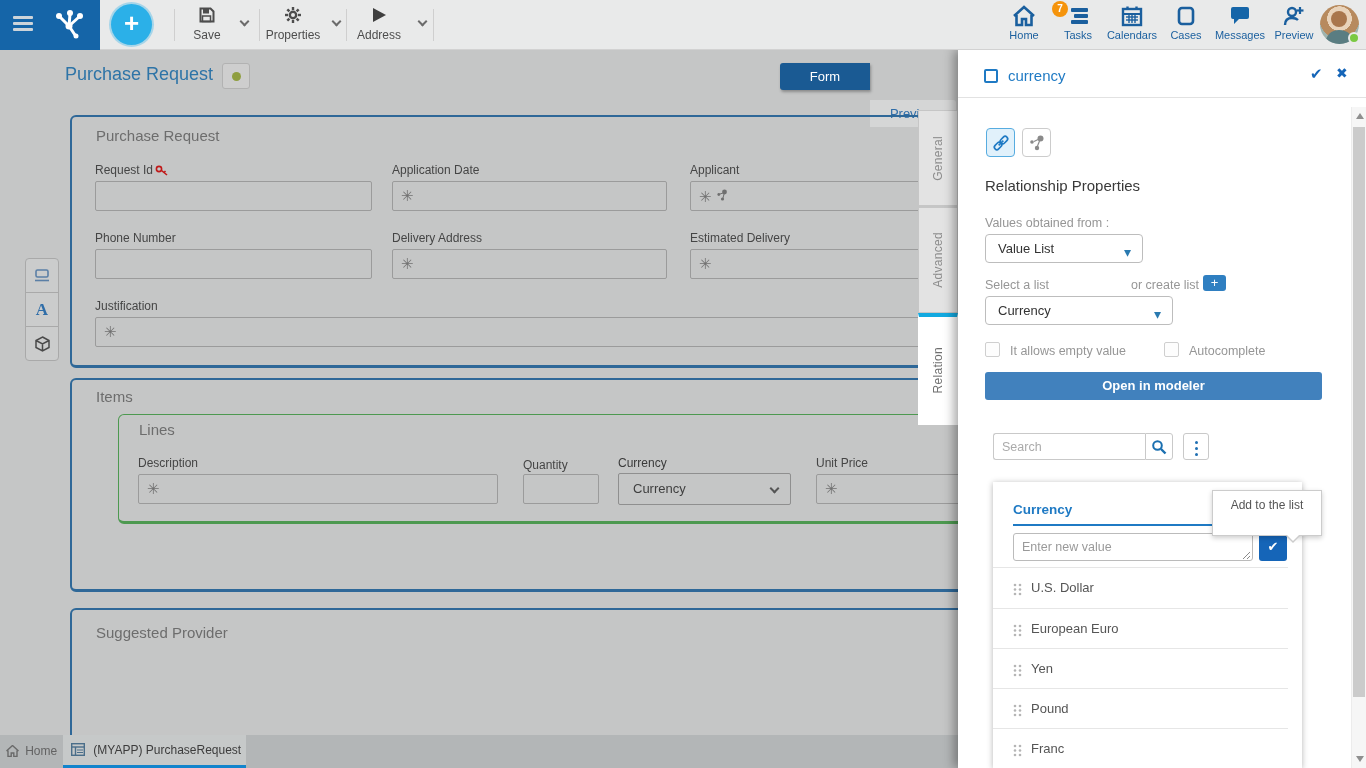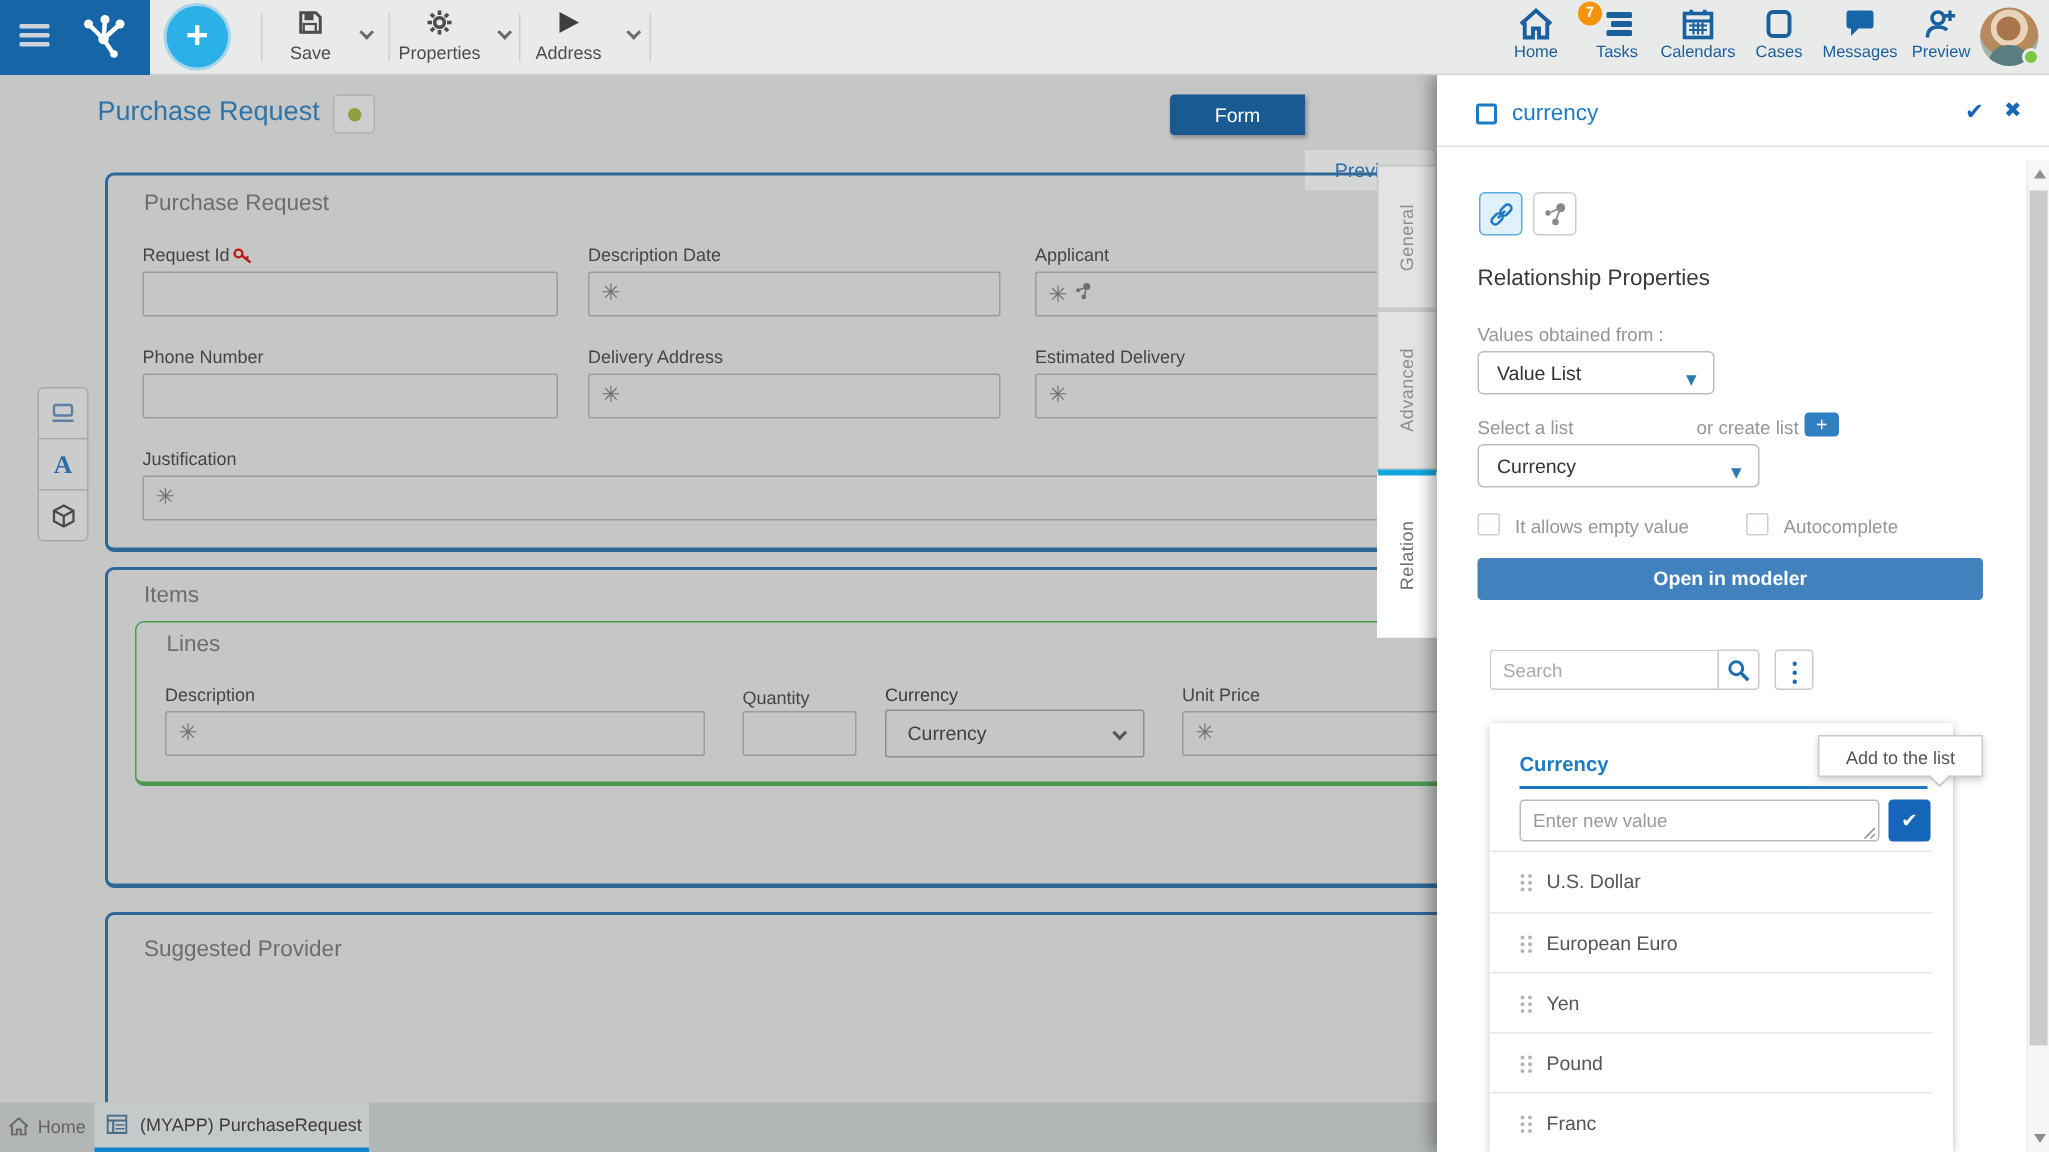--- a/index.html
+++ b/index.html
@@ -28,21 +28,21 @@
   
   .canvas { position:absolute; left:0; top:50px; width:958px; height:685px; background:#c5c6c6; overflow:hidden; }
   .page-title { position:absolute; left:65px; top:14px; font-size:18px; color:#2e74a7; }
   .status-btn { position:absolute; left:222px; top:13px; width:28px; height:26px; background:#cecece; border:1px solid #b2b2b2; border-radius:3px; cursor:pointer; }
   .status-btn i { position:absolute; left:9px; top:8px; width:9px; height:9px; border-radius:50%; background:#8f9e3f; }
   .toggle { position:absolute; top:13px; height:27px; font-size:13px; line-height:27px; text-align:center; cursor:pointer; }
   .toggle.form { left:780px; width:90px; background:#1a5a93; color:#fff; border-radius:3px 0 0 3px; box-shadow:1px 2px 3px rgba(0,0,0,.3); }
   .toggle.preview { left:870px; width:86px; background:#d5d6d6; color:#2f6da8; border-radius:0 3px 3px 0;margin-top:37px; }
 
   .fset { position:absolute; border:2px solid #2f6898; border-bottom-width:3px; border-radius:6px; }
-  .fset-green { position:absolute; border:1px solid #4d9950; border-bottom-width:3px; border-radius:6px; }
+  .fset-green { position:absolute; border:1px solid #4d9950; border-bottom-width:3px; border-radius:6px;margin-left:28px; }
   .legend { position:absolute; font-size:15px; color:#6d6d6d; }
   .flabel { position:absolute; font-size:12px; color:#454545; }
   .gfield { position:absolute; height:30px; border:1px solid #9b9b9b; border-radius:2px; background:transparent; color:#707070; font-size:15px; line-height:28px; padding-left:8px; cursor:pointer; }
   .gselect { position:absolute; height:32px; border:1px solid #8f8f8f; border-radius:2px; color:#3f3f3f; font-size:13px; line-height:30px; padding-left:14px; cursor:pointer; }
   .gselect .chev { position:absolute; right:12px; top:11px; border-color:#555; }
   .keyicon { display:inline-block; vertical-align:-2px; margin-left:2px; }
   .relmini { display:inline-block; vertical-align:1px; margin-left:4px; }
 
   .left-tools { position:absolute; left:25px; top:208px; width:34px; }
   .ltool { width:34px; height:35px; background:#cbcccc; border:1px solid #a9a9a9; margin-top:-1px; text-align:center; cursor:pointer; }
@@ -89,21 +89,21 @@
   .newval::placeholder { color:#9a9a9a; }
   .resize-grip { position:absolute; left:248px; top:68px; pointer-events:none; }
   .addval-btn { position:absolute; left:266px; top:51px; width:28px; height:28px; background:#1565b8; border-radius:3px; color:#fff; text-align:center; line-height:28px; font-size:13px; cursor:pointer; }
   .vlist { position:absolute; left:0; top:86px; width:295px; }
   .vrow { position:relative; height:40px; border-top:1px solid #e6e6e6; cursor:pointer; }
   .vrow:first-child { border-top:none; }
   .vrow .handle { position:absolute; left:20px; top:14px; }
   .vrow .vlabel { position:absolute; left:38px; top:12px; font-size:13px; color:#555; }
   .vsep-top { position:absolute; left:0; top:85px; width:295px; height:1px; background:#e6e6e6; }
 
-  .tooltip { position:absolute; left:254px; top:440px; width:110px; height:28px; background:#fff; border:1px solid #ccc; box-shadow:0 2px 5px rgba(0,0,0,.2); font-size:12px; color:#555; text-align:center; line-height:29px; z-index:30; }
+  .tooltip { position:absolute; left:254px; top:440px; width:110px; height:46px; background:#fff; border:1px solid #ccc; box-shadow:0 2px 5px rgba(0,0,0,.2); font-size:12px; color:#555; text-align:center; line-height:29px; z-index:30; }
   .tooltip:before { content:""; position:absolute; left:72px; bottom:-8px; border:8px solid transparent; border-bottom:none; border-top:8px solid #ccc; }
   .tooltip:after { content:""; position:absolute; left:73px; bottom:-6px; border:7px solid transparent; border-bottom:none; border-top:7px solid #fff; }
 
   .pscroll { position:absolute; right:0; top:57px; width:15px; height:661px; background:#f6f6f6; border-left:1px solid #ececec; }
   .pscroll .up, .pscroll .down { position:absolute; left:4px; width:0; height:0; border-left:4px solid transparent; border-right:4px solid transparent; }
   .pscroll .up { top:6px; border-bottom:6px solid #8f8f8f; }
   .pscroll .down { bottom:6px; border-top:6px solid #8f8f8f; }
   .pscroll .thumb { position:absolute; left:1px; top:20px; width:12px; height:570px; background:#cbcbcb; cursor:pointer; }
 
   
@@ -279,21 +279,21 @@
         <span>Request Id</span><span class="keyicon"><svg width="13" height="11" viewBox="0 0 13 11">
               <g stroke="#c01818" stroke-width="1.6" fill="none">
                 <circle cx="4" cy="4" r="2.6"></circle>
                 <line x1="6.5" y1="5.5" x2="12" y2="10"></line>
                 <line x1="9" y1="7.5" x2="10.5" y2="6"></line>
               </g>
             </svg></span>
       </div>
       <div class="gfield" style="left:23px; top:64px; width:277px;"></div>
 
-      <div class="flabel" style="left:320px; top:46px;">Description Date</div>
+      <div class="flabel" style="left:320px; top:46px;">Application Date</div>
       <div class="gfield" style="left:320px; top:64px; width:275px;"><span class="req-mark">✳</span></div>
 
       <div class="flabel" style="left:618px; top:46px;">Applicant</div>
       <div class="gfield" style="left:618px; top:64px; width:275px;"><span class="req-mark">✳</span><span class="relmini"><svg width="12" height="12" viewBox="0 0 12 12">
               <g fill="#6f6f6f">
                 <circle cx="8.5" cy="3" r="2.4"></circle>
                 <circle cx="2.8" cy="5.5" r="1.4"></circle>
                 <circle cx="6.5" cy="10" r="1.6"></circle>
               </g>
               <g stroke="#6f6f6f">

